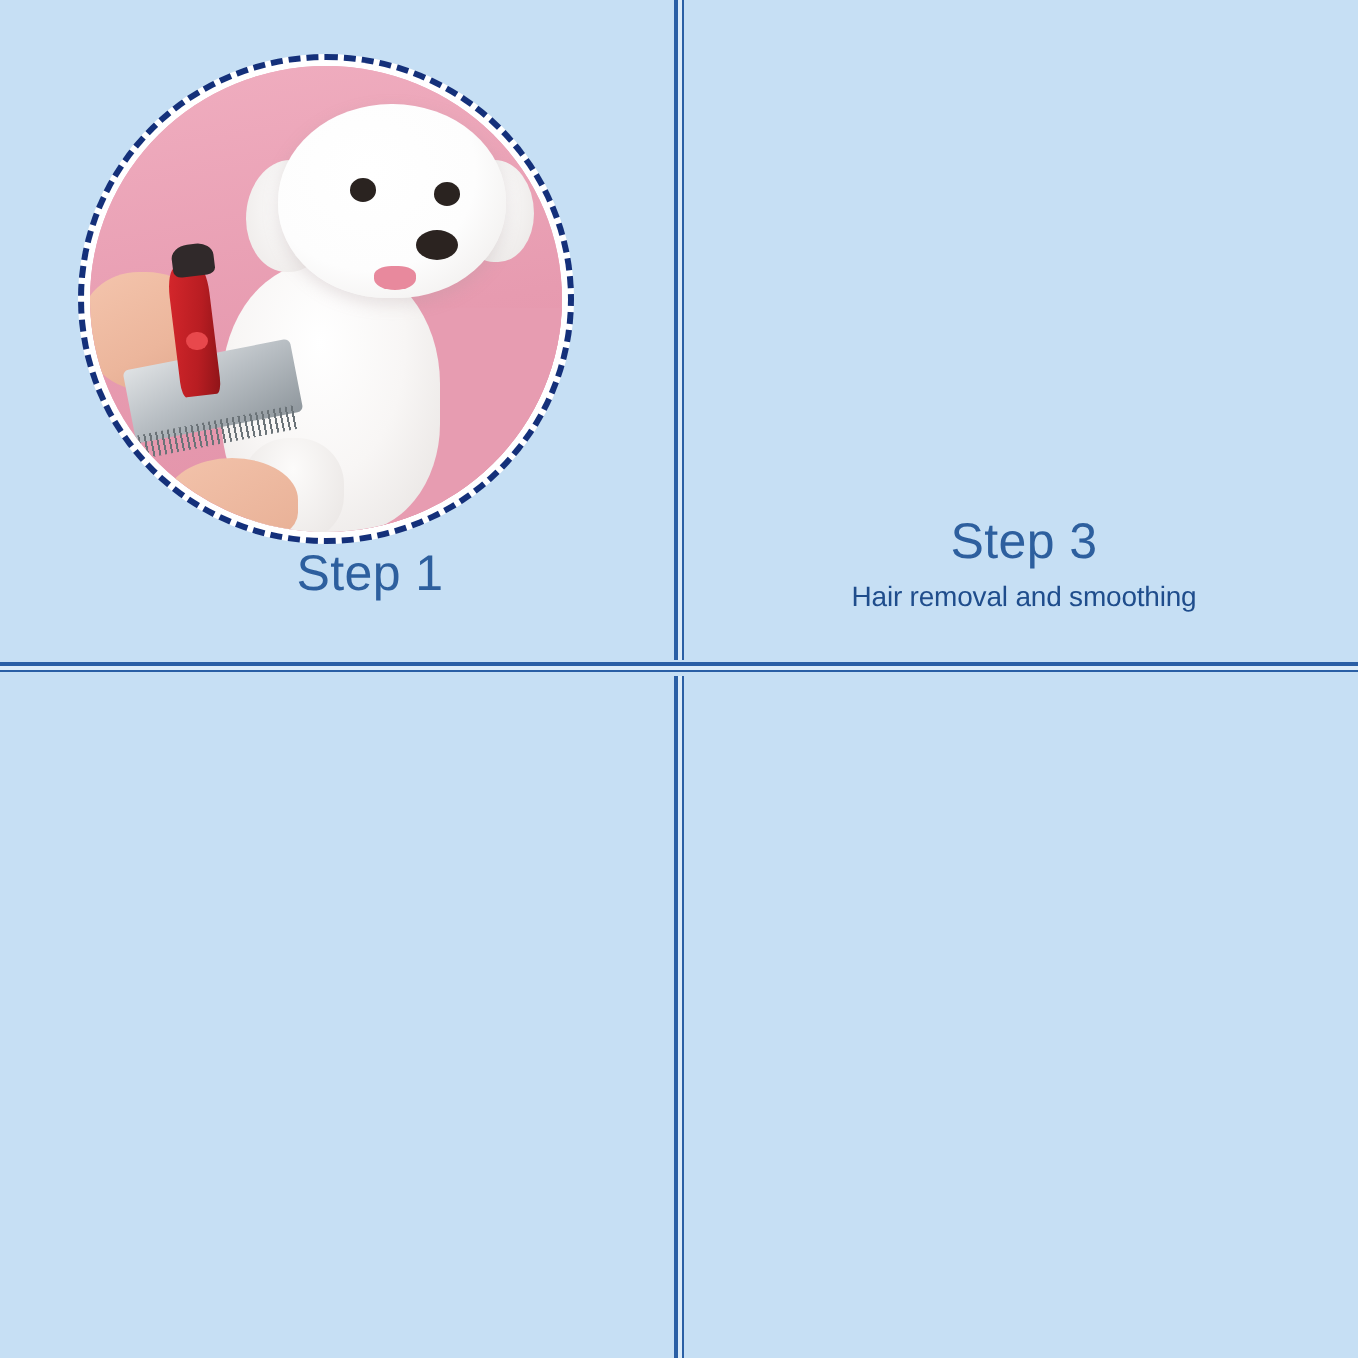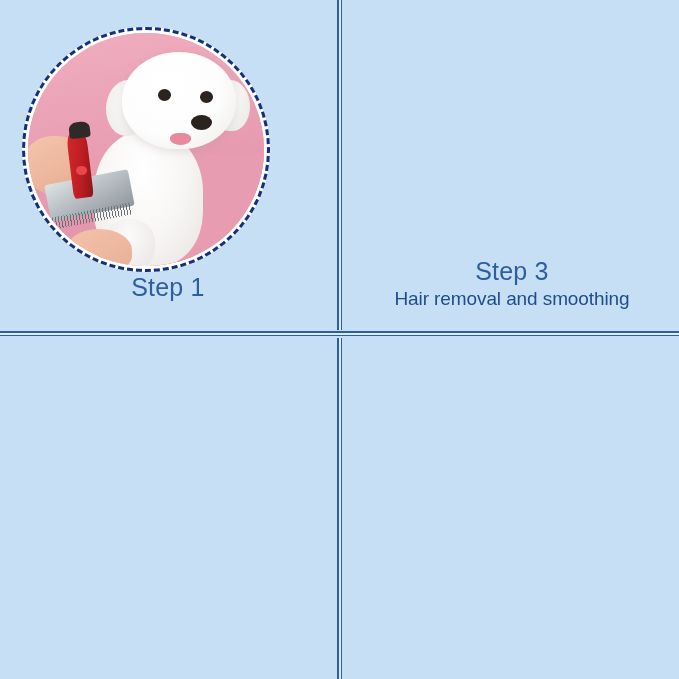--- a/index.html
+++ b/index.html
@@ -44,21 +44,21 @@
         #c6dff4 6px);
   }
 
   
   .quad {
     position: absolute;
     width: 336px;
     height: 330px;
     overflow: hidden;
   }
-  .q1 { left: 0;     top: 0; }
+  .q1 { left: 17px;     top: 0; }
   .q2 { left: 344px; top: 0; }
   .q3 { left: 0;     top: 338px; height: 341px; }
   .q4 { left: 344px; top: 338px; height: 341px; }
 
   
   .photo {
     position: absolute;
     border-radius: 50%;
     border: 3px dashed #14307a;
     box-sizing: border-box;
@@ -83,21 +83,21 @@
   }
   .step-title {
     color: #2d5f9e;
     font-size: 25px;
     font-weight: 400;
     line-height: 30px;
     letter-spacing: 0.2px;
   }
   .step-desc {
     color: #1f4d8c;
-    font-size: 19px;
+    font-size: 14px;
     font-weight: 400;
     line-height: 21px;
     letter-spacing: -0.1px;
     padding: 2px 2px 0 2px;
     white-space: pre-line;
   }
   .c1 { top: 272px; }
   .c2 { top: 256px; }
 
   

